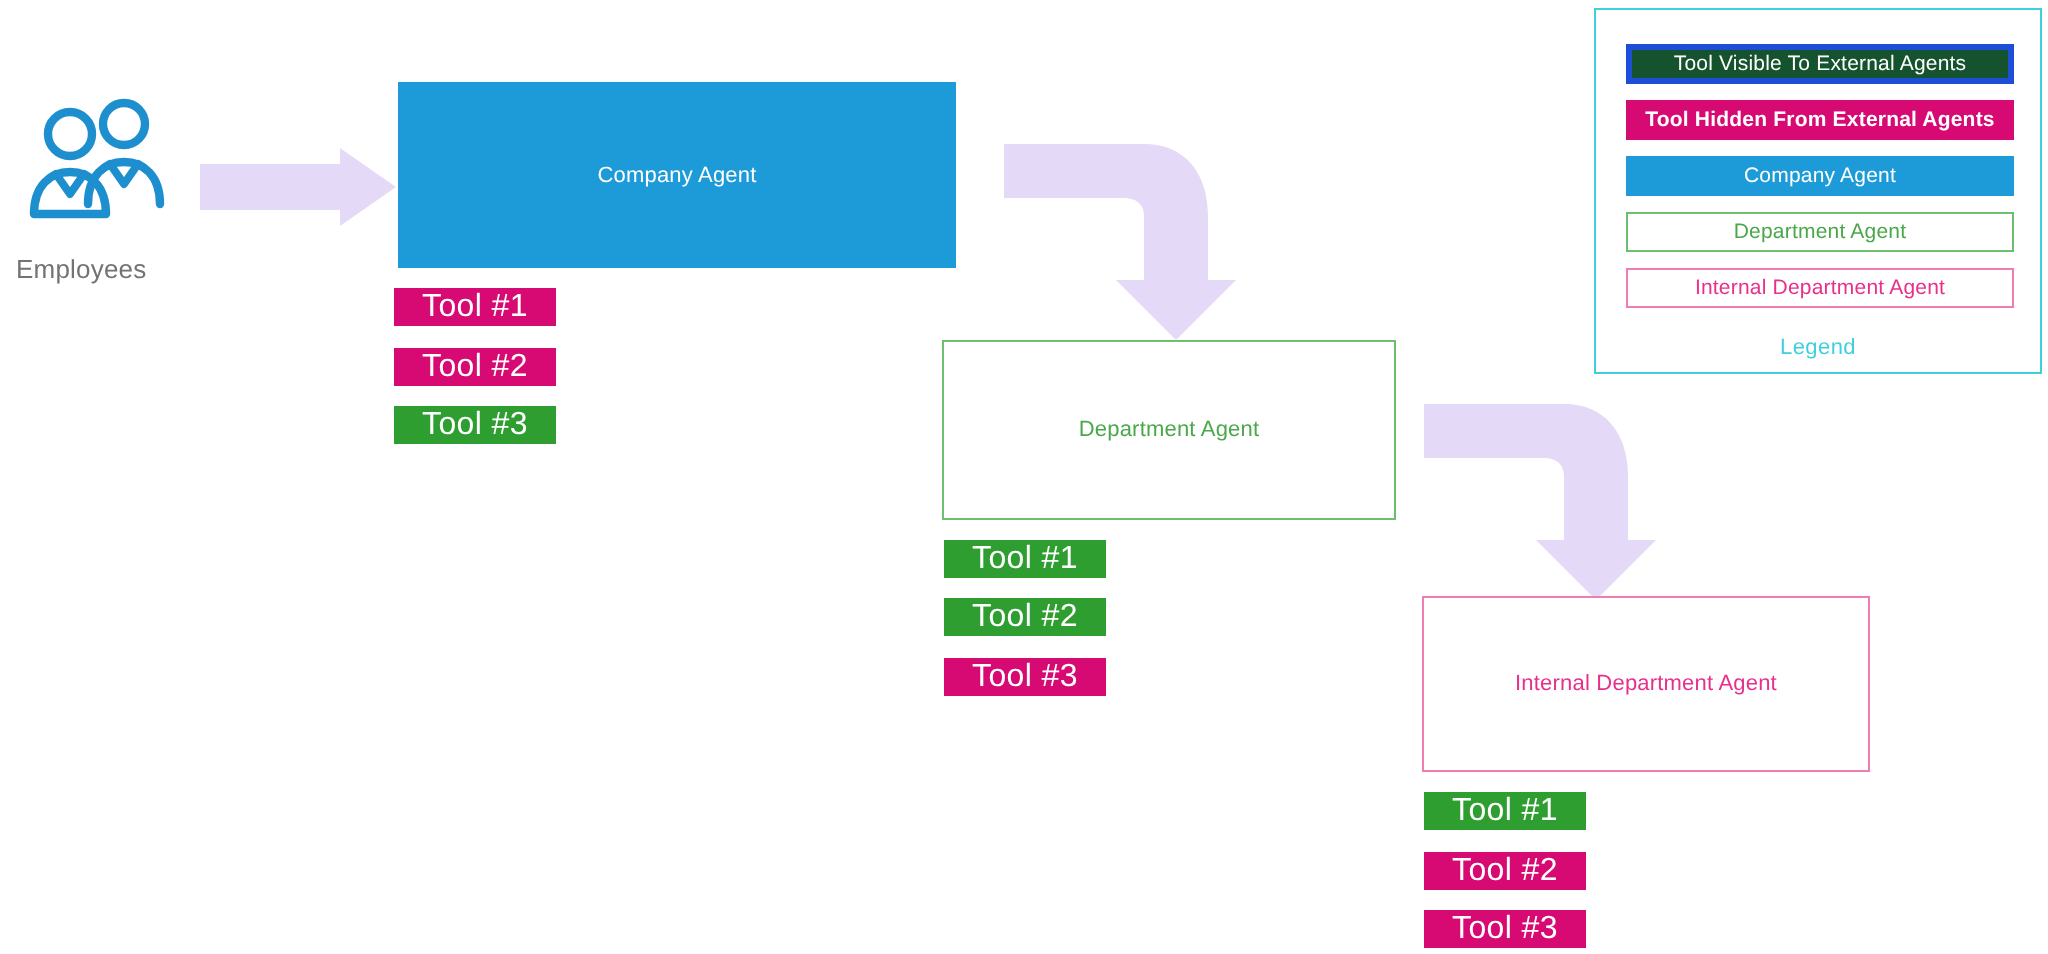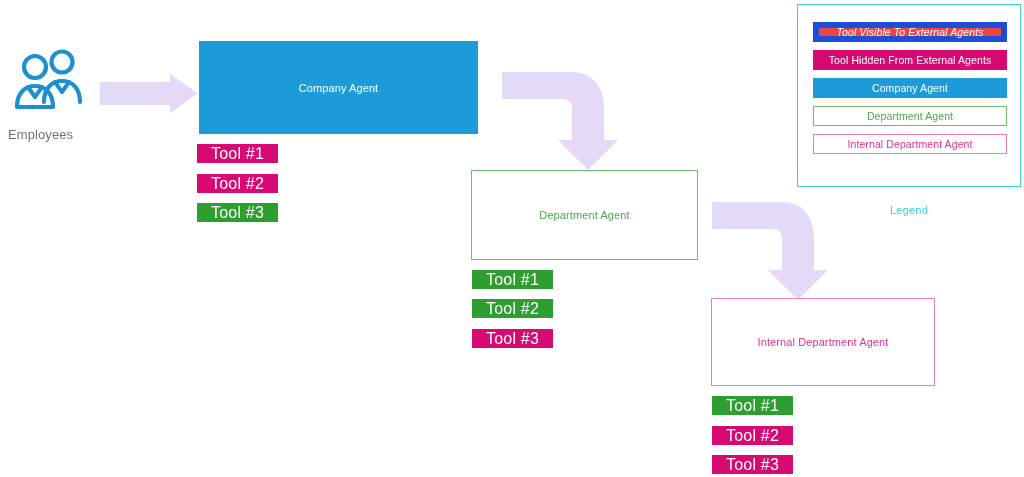--- a/index.html
+++ b/index.html
@@ -97,36 +97,35 @@
     left: 15px;
     width: 194px;
     height: 20px;
     box-sizing: border-box;
     display: flex;
     align-items: center;
     justify-content: center;
     font-size: 10.5px;
     letter-spacing: 0.1px;
   }
-  .lg-green   { background: #ef4444; color: #ffffff; border: 6px solid #1d4ed8; font-style: italic; }
+  .lg-green   { background: #14532d; color: #ffffff; border: 3px solid #1d4ed8; }
   .lg-pink    { background: #d60a72; color: #ffffff; border: 1px solid #d60a72; }
   .lg-blue    { background: #1d9bd8; color: #ffffff; border: 1px solid #1d9bd8; }
   .lg-deptout { background: #ffffff; color: #4aa84a; border: 1.2px solid #6cbf6c; }
   .lg-intout  { background: #ffffff; color: #e8308a; border: 1.2px solid #f07cb4; }
 
   #legend-title {
     position: absolute;
     left: 0;
     top: 163px;
     width: 100%;
     text-align: center;
     font-size: 11px;
     color: #3fd0de;
     letter-spacing: 0.2px;
-    margin-top: 36px;
   }
 </style>
 </head>
 <body>
 
 <div id="canvas">
 
   <div class="employees-icon">
     <svg width="80" height="62" viewBox="0 0 80 62" xmlns="http://www.w3.org/2000/svg">
 
@@ -210,21 +209,21 @@
     <span>Tool #2</span>
   </div>
   <div class="node tool tool-pink" style="left:712px; top:455px;">
     <span>Tool #3</span>
   </div>
 
   <div id="legend">
     <div class="legend-row lg-green" style="top:17px;">
       <span>Tool Visible To External Agents</span>
     </div>
-    <div class="legend-row lg-pink" style="top:45px;">
+    <div class="legend-row lg-pink" style="top:45px;font-weight:bold;">
       <span>Tool Hidden From External Agents</span>
     </div>
     <div class="legend-row lg-blue" style="top:73px;">
       <span>Company Agent</span>
     </div>
     <div class="legend-row lg-deptout" style="top:101px;">
       <span>Department Agent</span>
     </div>
     <div class="legend-row lg-intout" style="top:129px;">
       <span>Internal Department Agent</span>

